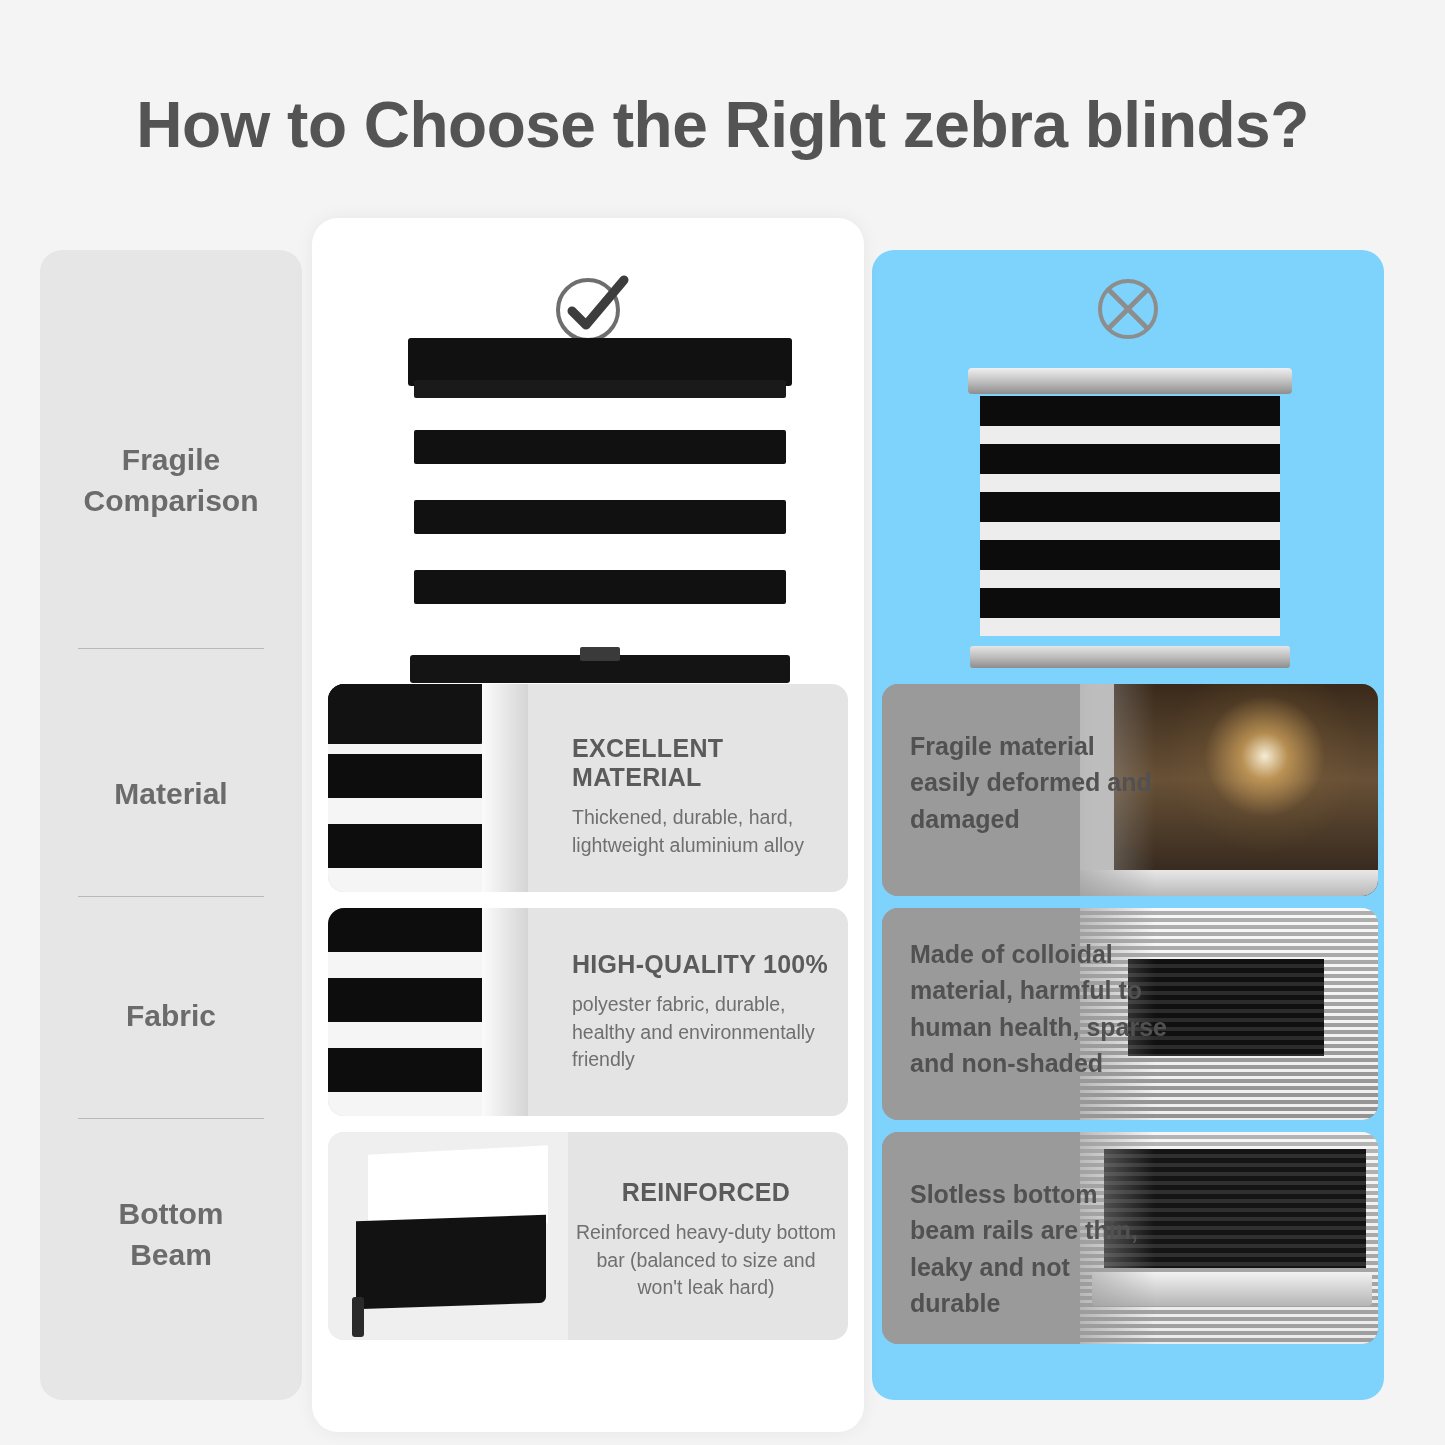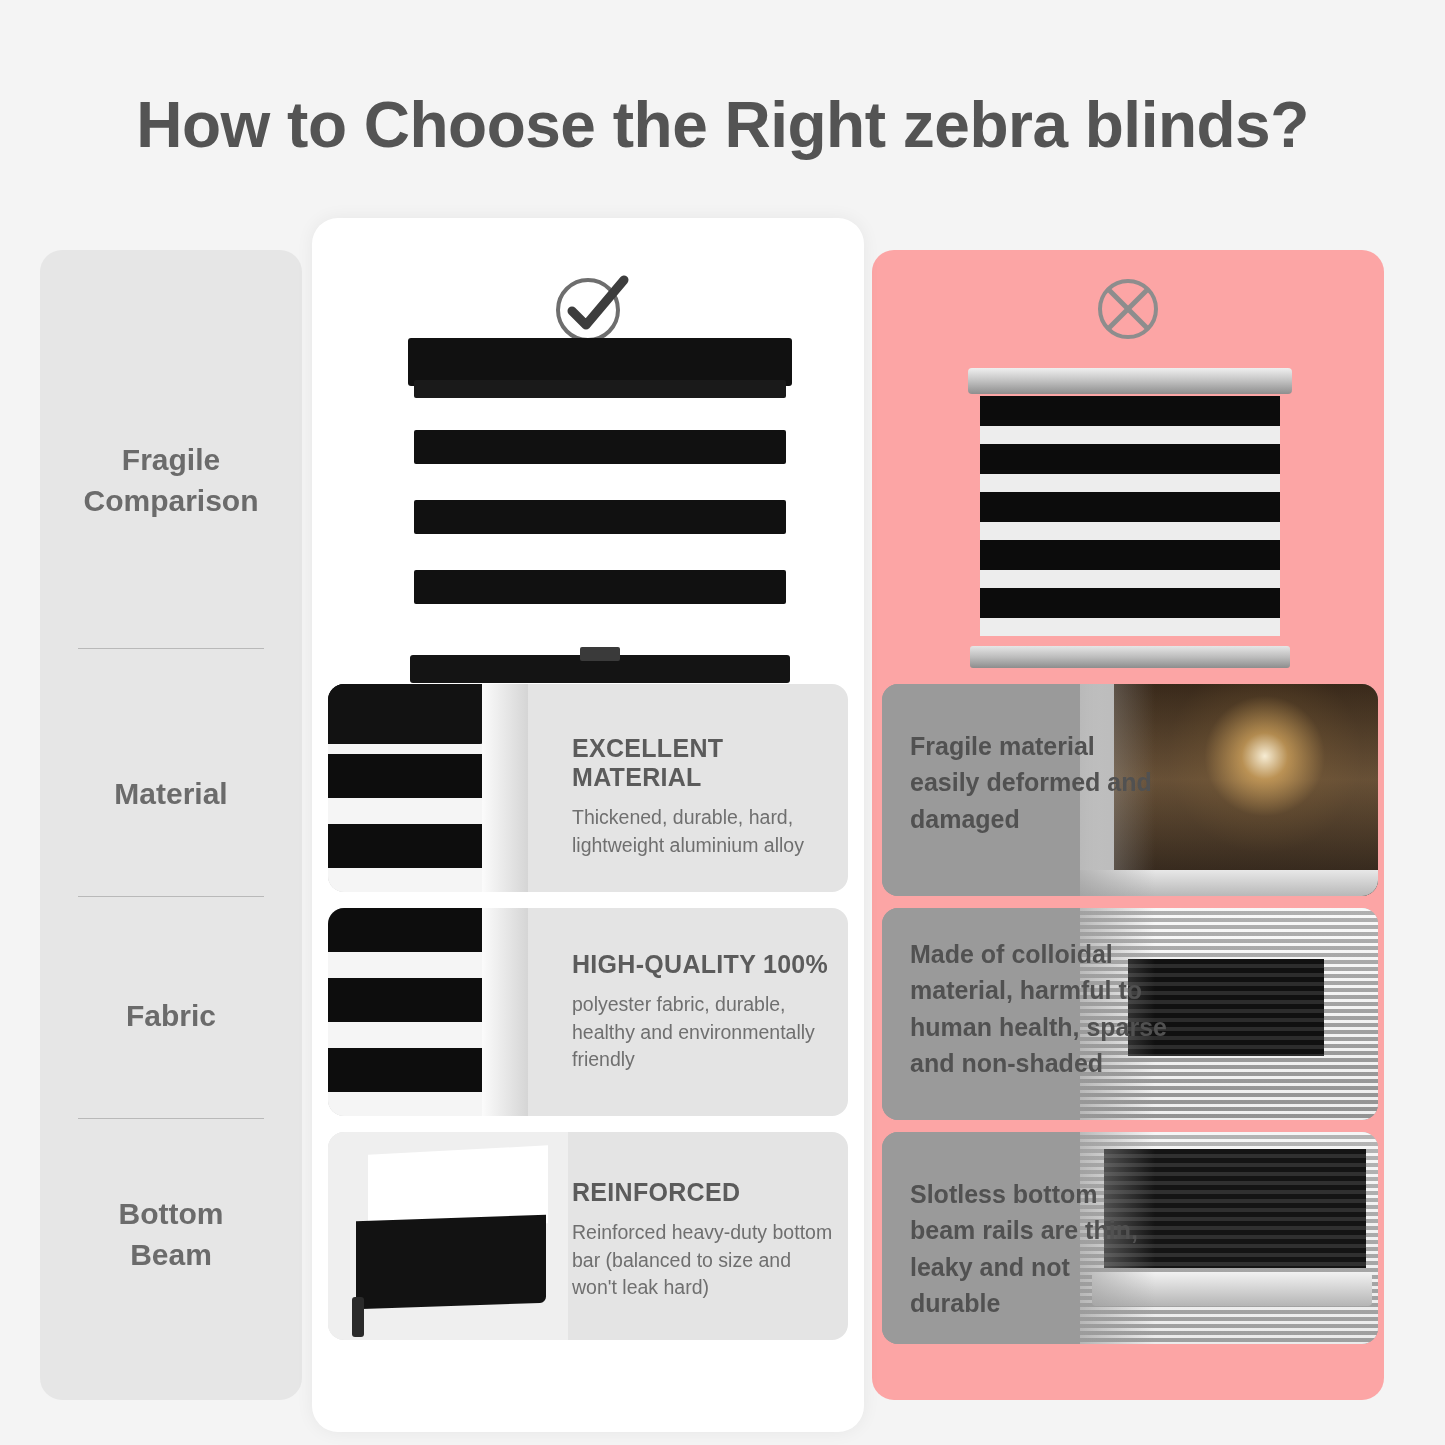--- a/index.html
+++ b/index.html
@@ -47,21 +47,21 @@
     left: 38px; width: 186px;
     height: 1px;
     background: #b9b9b9;
   }
 
   
   .right-col {
     position: absolute;
     left: 872px; top: 250px;
     width: 512px; height: 1150px;
-    background: #fca5a5;
+    background: #7dd3fc;
     border-radius: 22px;
     text-decoration: underline;
   }
 
   
   .center-col {
     position: absolute;
     left: 312px; top: 218px;
     width: 552px; height: 1214px;
     background: #ffffff;
@@ -329,20 +329,20 @@
     </div>
 
     <div class="card card-good" style="left: 16px; top: 914px; width: 520px; height: 208px;">
       <div class="card-img" style="left:0; width: 240px;">
         <div class="beam-thumb">
           <div class="beam-white"></div>
           <div class="beam-black"></div>
           <div class="beam-bar"></div>
         </div>
       </div>
-      <div class="card-txt" style="left: 244px; top: 46px; width: 268px;">
+      <div class="card-txt" style="left: 244px; top: 46px; width: 268px; text-align: center;">
         <div class="ftitle">REINFORCED</div>
         <div class="fbody">Reinforced heavy-duty bottom bar (balanced to size and won't leak hard)</div>
       </div>
     </div>
 
   </div>
 </div>
 
 </body></html>

